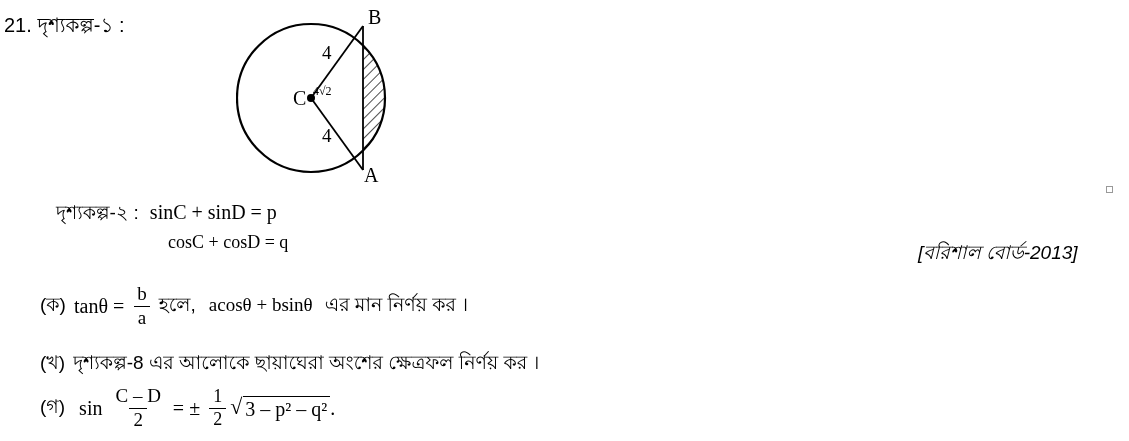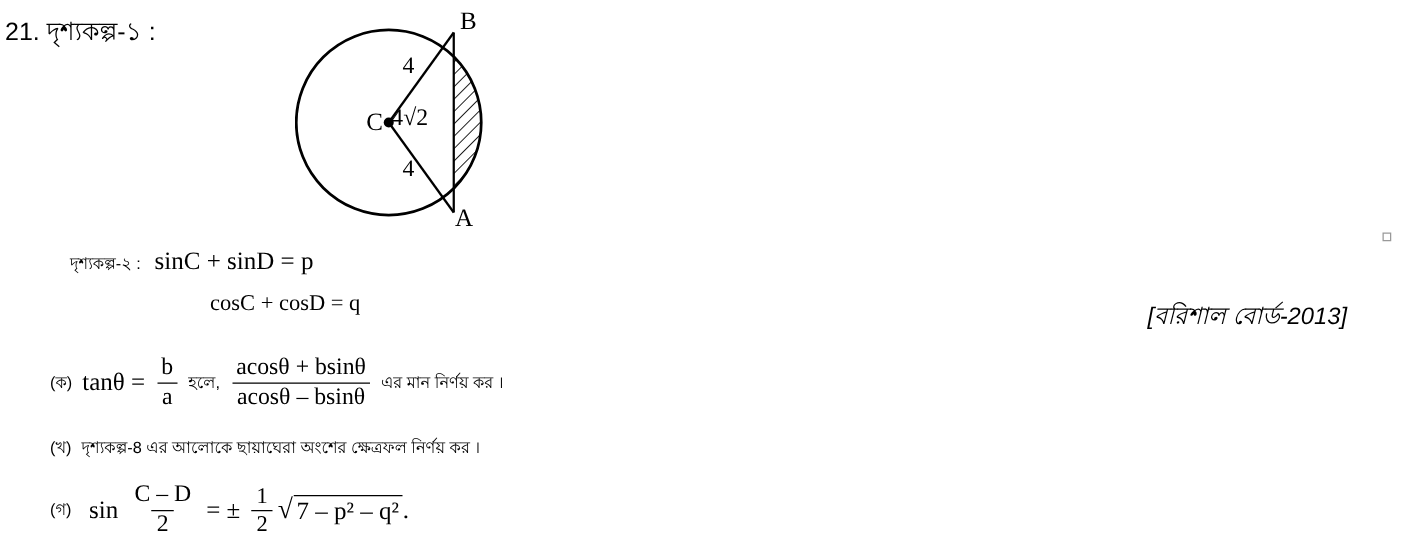--- a/index.html
+++ b/index.html
@@ -37,21 +37,21 @@
   .fig-label {
     position: absolute;
     font-size: 20px;
     font-family: "Liberation Serif", serif;
   }
   #label-B { left: 132px; top: -2px; }
   #label-A { left: 128px; top: 156px; }
   #label-C { left: 57px;  top: 79px; }
   #label-4-top { left: 86px; top: 34px; font-size: 19px; }
   #label-4-bot { left: 86px; top: 117px; font-size: 19px; }
-  #label-4r2 { left: 77px; top: 76px; font-size: 19px; white-space: nowrap; }
+  #label-4r2 { left: 77px; top: 76px; font-size: 12px; white-space: nowrap; }
 
   
   #scen2-line1 {
     left: 56px;
     top: 198px;
     font-size: 20px;
     white-space: nowrap;
   }
   #scen2-line2 {
     left: 168px;
@@ -107,21 +107,21 @@
     display: inline-flex;
     align-items: stretch;
     vertical-align: middle;
   }
   .sqrt .radical { font-size: 22px; line-height: 1; padding-right: 1px; }
   .sqrt .rad-body {
     border-top: 1.3px solid #000;
     padding: 1px 3px 0 2px;
   }
 
-  .bn { font-family: "Liberation Sans", sans-serif; font-size: 13px; }
+  .bn { font-family: "Liberation Sans", sans-serif; font-size: 19px; }
 </style>
 </head>
 <body>
 
 <div class="abs bn" id="qnum">
   <span>21.</span>
   <span>দৃশ্যকল্প-১ :</span>
 </div>
 
 <div class="abs" id="figure">
@@ -172,21 +172,20 @@
 <div class="abs part" id="part-ka">
   <span class="bn part-marker">(ক)</span>
   <span class="seg">tanθ =</span>
   <span class="frac">
     <span class="num">b</span>
     <span class="den">a</span>
   </span>
   <span class="seg bn" style="margin-left:4px;">হলে,</span>
   <span class="frac">
     <span class="num">acosθ + bsinθ</span>
-    <span class="den">acosθ – bsinθ</span>
   </span>
   <span class="seg bn" style="margin-left:4px;">এর মান নির্ণয় কর ।</span>
 </div>
 
 <div class="abs part" id="part-kha">
   <span class="bn part-marker">(খ)</span>
   <span class="bn">দৃশ্যকল্প-8 এর আলোকে ছায়াঘেরা অংশের ক্ষেত্রফল নির্ণয় কর ।</span>
 </div>
 
 <div class="abs part" id="part-ga">
@@ -196,16 +195,16 @@
     <span class="num">C – D</span>
     <span class="den">2</span>
   </span>
   <span class="seg" style="margin-left:4px;">= ±</span>
   <span class="frac small">
     <span class="num">1</span>
     <span class="den">2</span>
   </span>
   <span class="sqrt">
     <span class="radical">√</span>
-    <span class="rad-body">7 – p² – q²</span>
+    <span class="rad-body">3 – p² – q²</span>
   </span>
   <span>.</span>
 </div>
 
 </body></html>

